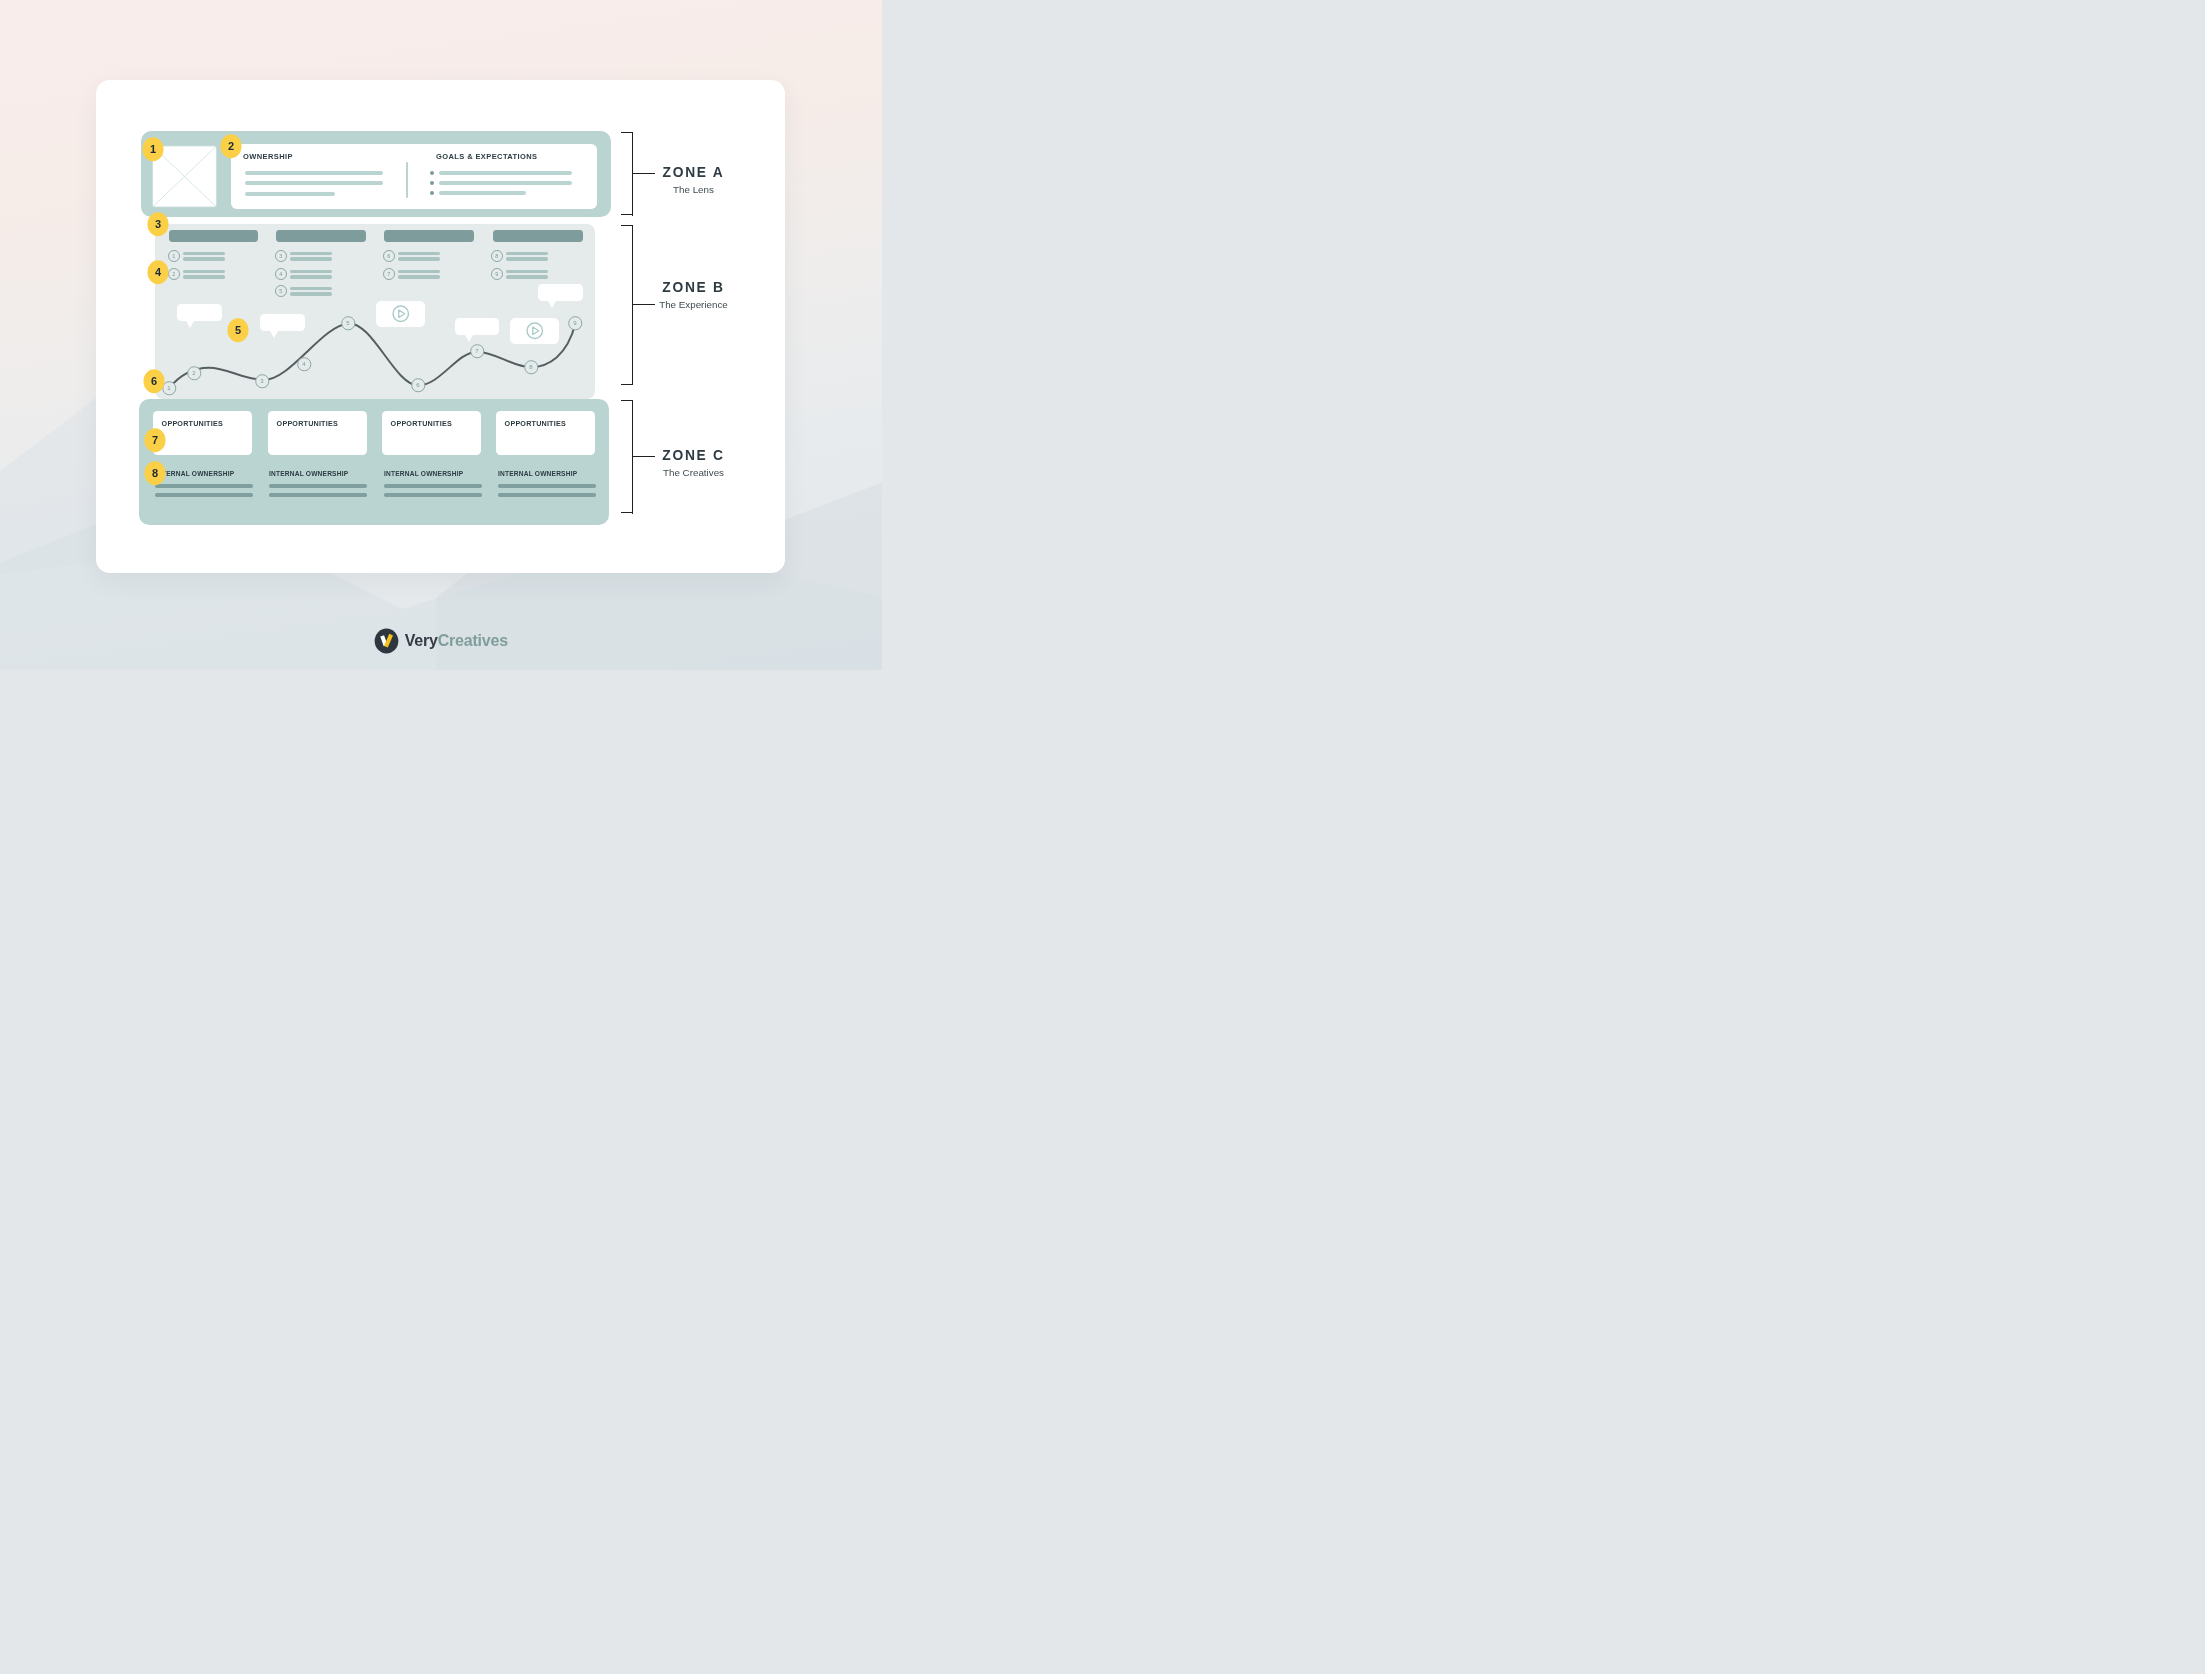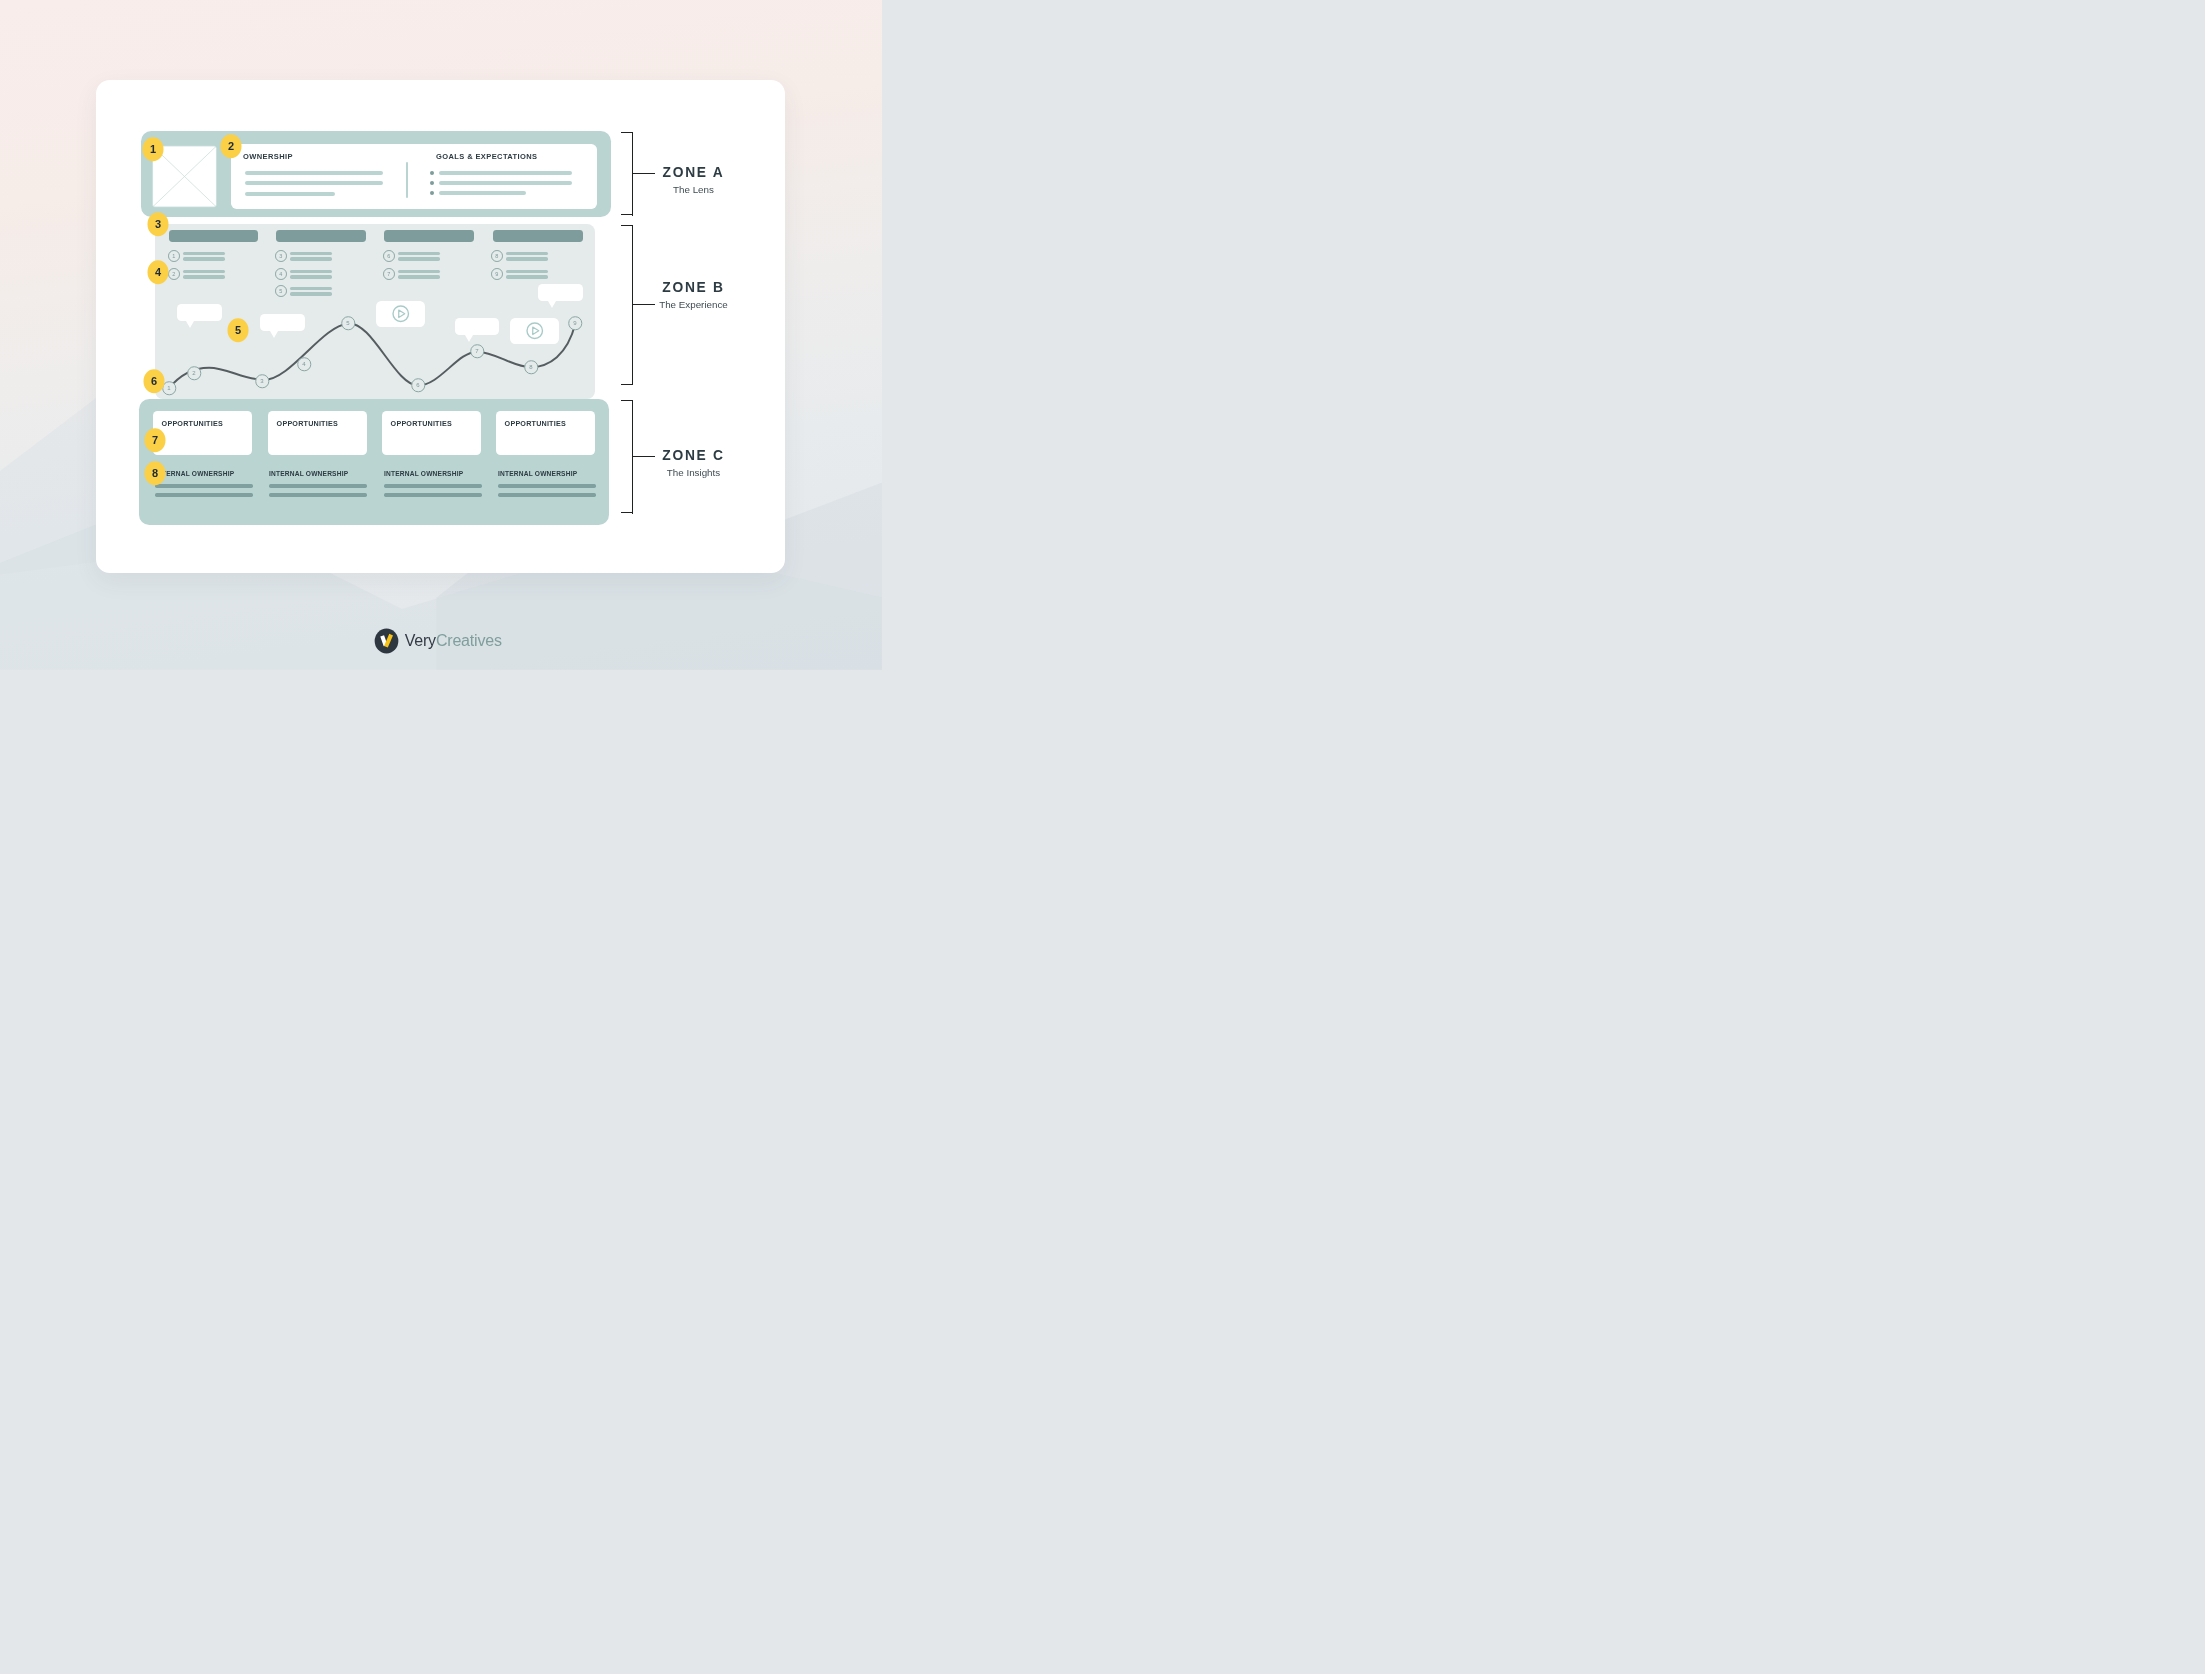--- a/index.html
+++ b/index.html
@@ -35,21 +35,21 @@
     transform:translate(-50%,-50%);z-index:30;}
   .opp{position:absolute;width:99px;height:44px;background:#ffffff;border-radius:4.6px;top:411px;}
   .opp .h-label{left:8.6px;top:7.5px;font-size:7.2px;letter-spacing:0.2px;}
   .own-label{position:absolute;top:470px;font-weight:bold;font-size:6.6px;letter-spacing:0.2px;color:#2d3b43;}
   .own-line{position:absolute;width:98px;height:3.7px;border-radius:1.7px;background:#7fa09e;}
   .bk{position:absolute;background:#1f2123;}
   .zlabel{position:absolute;width:101px;text-align:center;}
   .zlabel .t{font-weight:bold;font-size:13.8px;letter-spacing:1.7px;color:#2d3b43;}
   .zlabel .s{margin-top:4px;font-size:9.8px;color:#3f4c52;}
   .logo{position:absolute;left:374px;top:628px;display:flex;align-items:center;gap:5.7px;}
-  .wordmark{font-size:16px;font-weight:normal;letter-spacing:-0.2px;}
+  .wordmark{font-size:16px;font-weight:bold;letter-spacing:-0.2px;}
   .wm1{color:#343b44;} .wm2{color:#7f9e9c;}
   svg{display:block;}
 </style>
 </head>
 <body>
 
 <div class="stage">
 
   <svg class="mountains" viewBox="0 0 1536 1166">
     <polygon points="0,820 210,660 430,850 620,760 760,900 0,1000" fill="#cfdae1" opacity="0.28"></polygon>
@@ -258,21 +258,21 @@
   <div class="zlabel" style="left:643px;top:165px;">
     <div class="t">ZONE A</div>
     <div class="s">The Lens</div>
   </div>
   <div class="zlabel" style="left:643px;top:280px;">
     <div class="t">ZONE B</div>
     <div class="s">The Experience</div>
   </div>
   <div class="zlabel" style="left:643px;top:448px;">
     <div class="t">ZONE C</div>
-    <div class="s">The Insights</div>
+    <div class="s">The Creatives</div>
   </div>
 
   <div class="logo">
     <svg width="25" height="26" viewBox="0 0 43 45">
       <ellipse cx="21.5" cy="22.5" rx="20.5" ry="21.5" fill="#2e3640"></ellipse>
       <line x1="14" y1="13.5" x2="20" y2="30.5" stroke="#ffffff" stroke-width="7"></line>
       <line x1="29.5" y1="11.5" x2="20.5" y2="32.5" stroke="#f6c21a" stroke-width="7"></line>
     </svg>
     <span class="wordmark"><span class="wm1">Very</span><span class="wm2">Creatives</span></span>
   </div>

